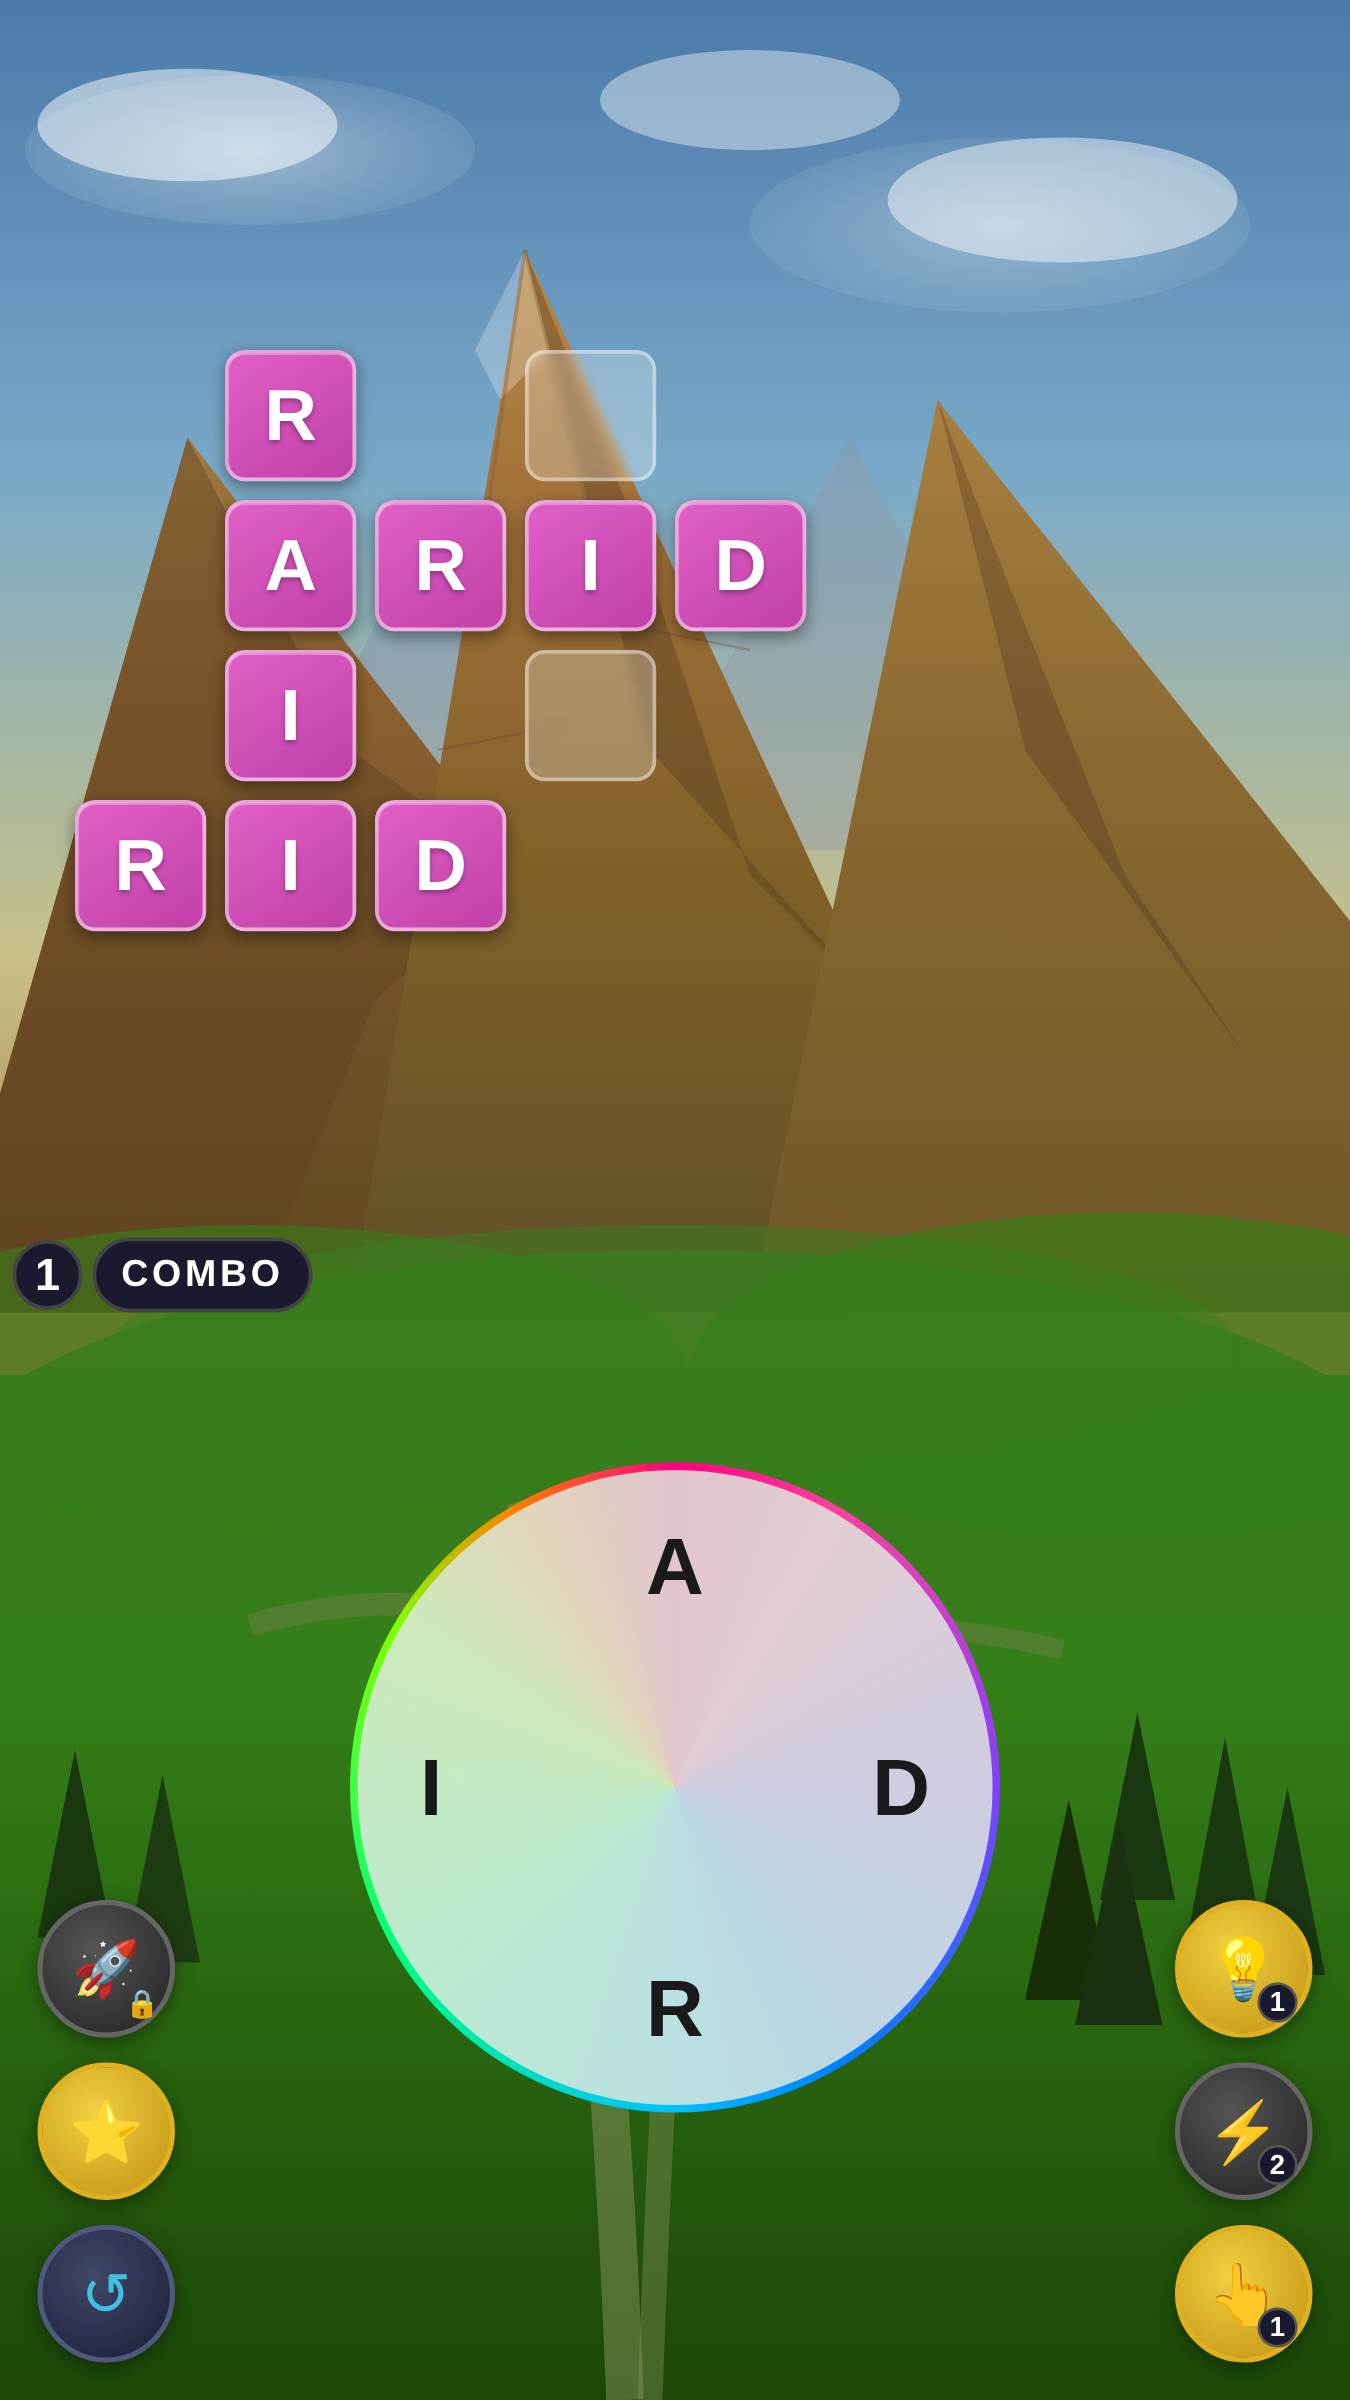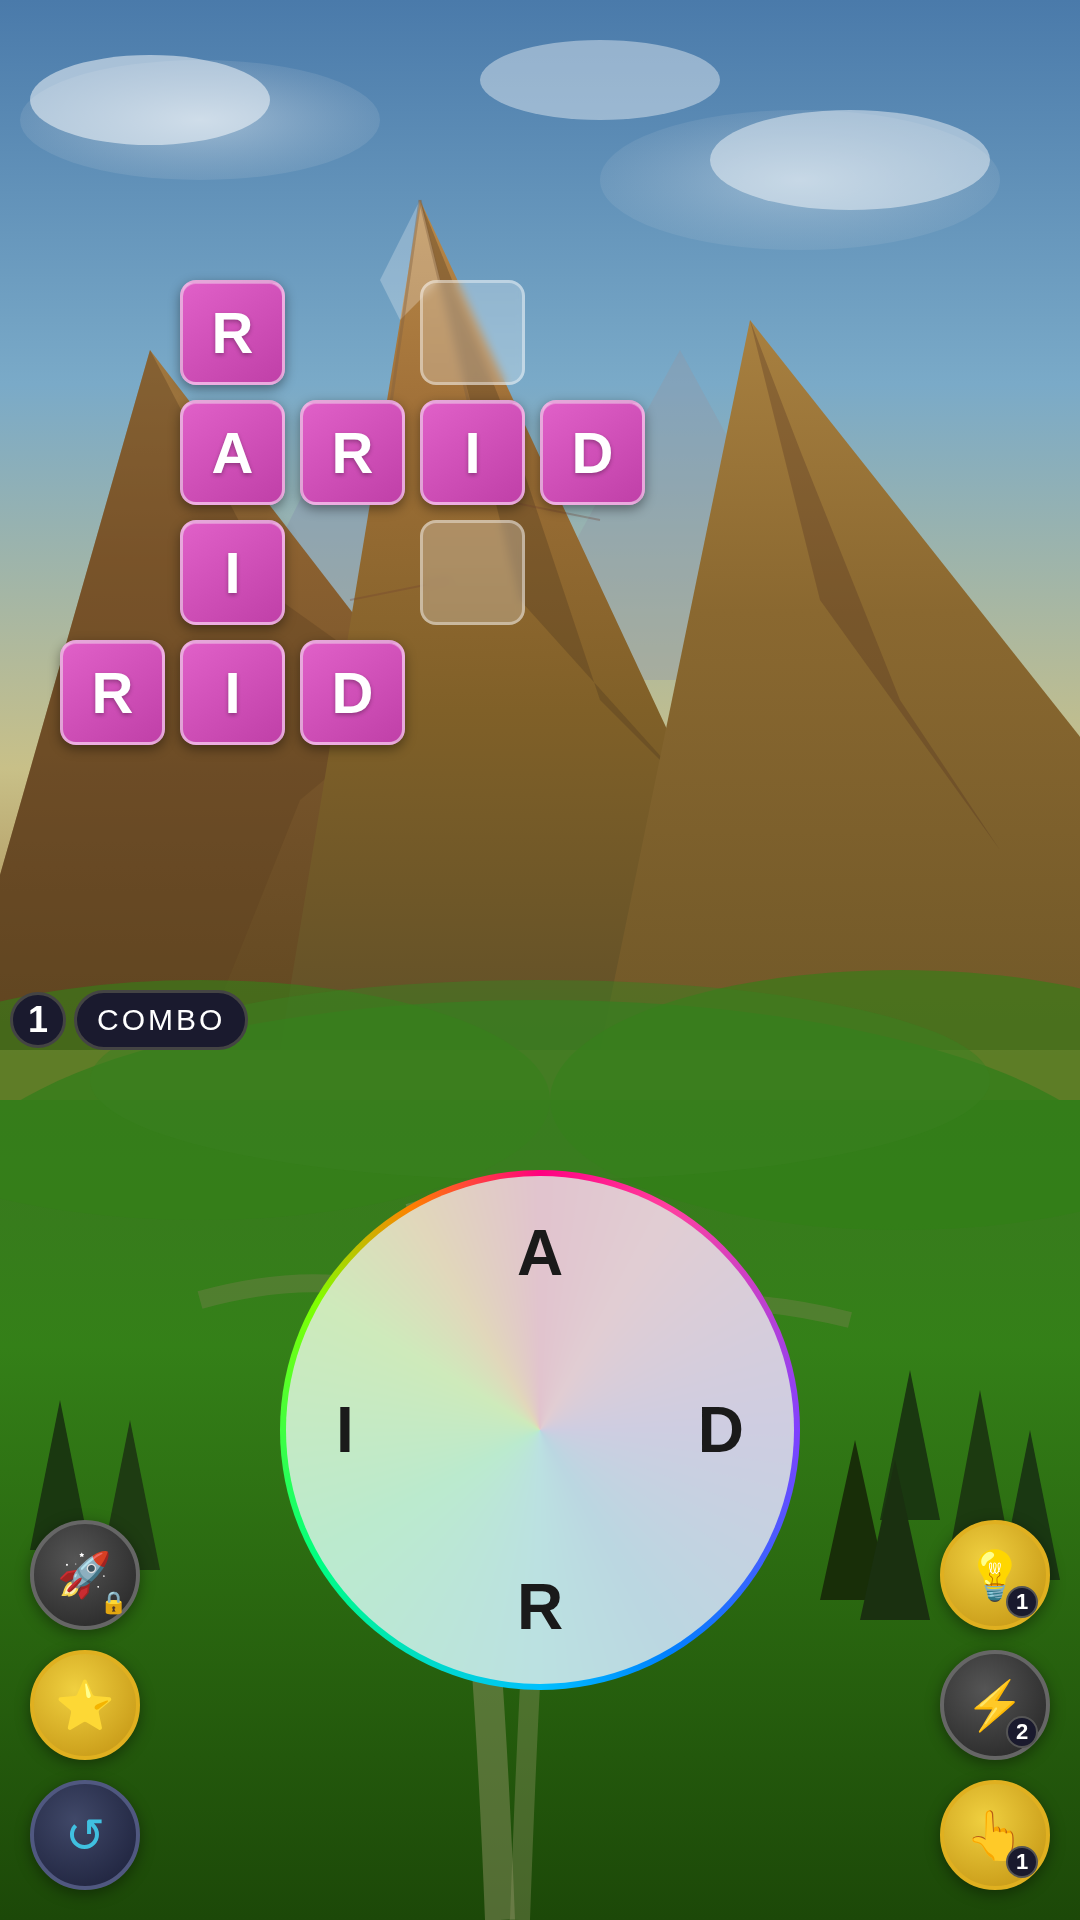--- a/index.html
+++ b/index.html
@@ -73,21 +73,21 @@
       display: flex;
       align-items: center;
       justify-content: center;
       border: 3px solid #444;
     }
 
     .combo-text {
       background: #1a1a2e;
       color: white;
       font-size: 30px;
-      font-weight: 400;
+      font-weight: 700;
       padding: 10px 20px;
       border-radius: 30px;
       letter-spacing: 3px;
       border: 3px solid #444;
     }
 
     
     .wheel-container {
       position: absolute;
       bottom: 230px;

